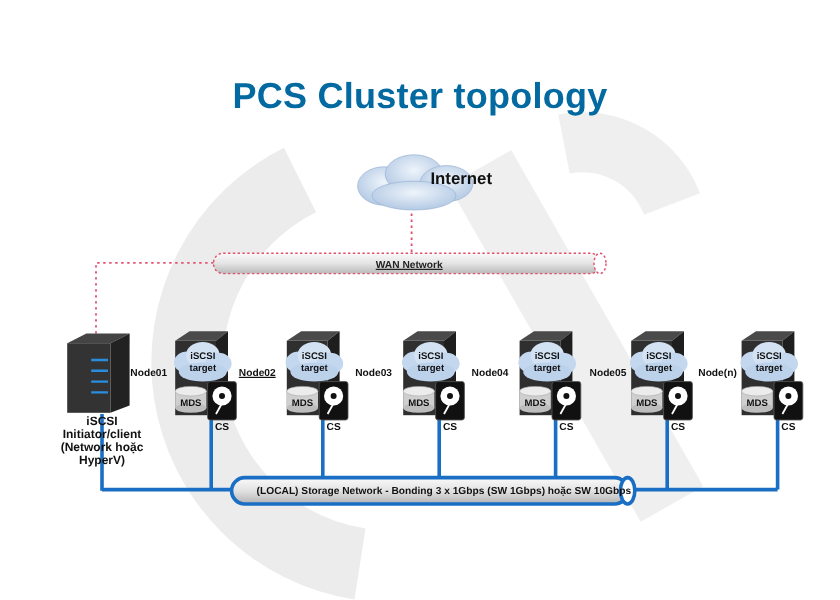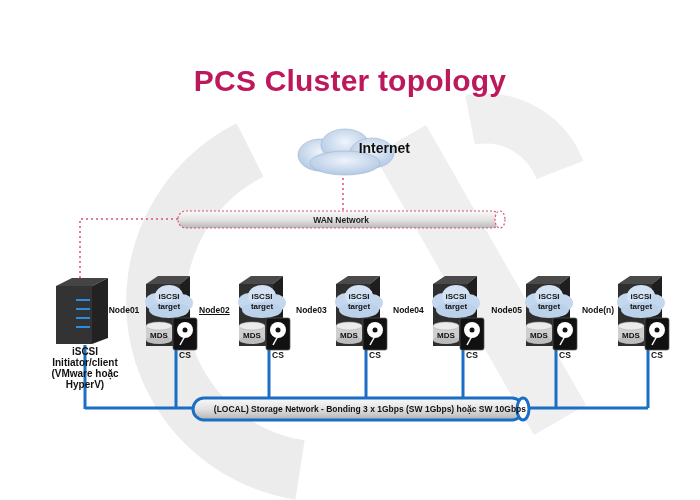--- a/index.html
+++ b/index.html
@@ -1,18 +1,18 @@
 <!DOCTYPE html>
 <html><head>
 <meta charset="utf-8">
 <style>
   html, body { margin:0; padding:0; background:#ffffff; }
   body { width:700px; height:500px; position:relative; overflow:hidden; font-family:"Liberation Sans", sans-serif; }
   .abs { position:absolute; }
-  .title { left:0; width:700px; top:64px; text-align:center; font-size:30px; font-weight:bold; color:#be185d; letter-spacing:0.2px; }
+  .title { left:0; width:700px; top:64px; text-align:center; font-size:30px; font-weight:bold; color:#0369a1; letter-spacing:0.2px; }
   .lbl { font-weight:bold; color:#111; font-size:8.5px; }
   .wan-label { font-size:8.5px; font-weight:bold; color:#222; }
   .local-label { font-size:8.5px; font-weight:bold; color:#111; }
   .client-label { font-size:10px; font-weight:bold; color:#111; text-align:center; line-height:11px; }
 </style>
 </head>
 <body>
 
 <svg class="abs" style="left:0;top:0" width="700" height="500">
   <path d="M300 470 A170 170 0 0 1 250 150" fill="none" stroke="#ececec" stroke-width="60"></path>
@@ -38,21 +38,21 @@
   <defs>
     <linearGradient id="gpipe" x1="0" y1="0" x2="0" y2="1">
       <stop offset="0" stop-color="#fafafa"></stop>
       <stop offset="0.5" stop-color="#e4e4e4"></stop>
       <stop offset="1" stop-color="#b9b9b9"></stop>
     </linearGradient>
   </defs>
   <rect x="2" y="3" width="322" height="17" rx="8" fill="url(#gpipe)" stroke="#e0506e" stroke-width="1.2" stroke-dasharray="2,2"></rect>
   <ellipse cx="324" cy="11.5" rx="5" ry="8.5" fill="#fff" stroke="#e0506e" stroke-width="1.2" stroke-dasharray="2,2"></ellipse>
 </svg>
-<div class="abs wan-label" style="left:176px;top:215px;width:330px;text-align:center;">WAN Network</div>
+<div class="abs wan-label" style="left:176px;top:215px;width:330px;text-align:center;text-decoration:underline;">WAN Network</div>
 
 <svg class="abs" style="left:290px;top:125px" width="120" height="55">
   <defs>
     <radialGradient id="gcloud" cx="0.5" cy="0.4" r="0.7">
       <stop offset="0" stop-color="#eef4fb"></stop>
       <stop offset="1" stop-color="#a9c2e0"></stop>
     </radialGradient>
   </defs>
   <g fill="url(#gcloud)" stroke="#9bb4d4" stroke-width="0.6">
     <ellipse cx="30" cy="30" rx="22" ry="16"></ellipse>
@@ -69,21 +69,21 @@
   <rect x="4" y="10" width="36" height="58" fill="#333"></rect>
   <g stroke="#2a8ee0" stroke-width="2">
     <line x1="24" y1="24" x2="38" y2="24"></line>
     <line x1="24" y1="33" x2="38" y2="33"></line>
     <line x1="24" y1="42" x2="38" y2="42"></line>
     <line x1="24" y1="51" x2="38" y2="51"></line>
   </g>
 </svg>
 <div class="abs client-label" style="left:40px;top:346px;width:90px;">
   <div>iSCSI Initiator/client</div>
-  <div>(VMware hoặc</div>
+  <div>(Network hoặc</div>
   <div>HyperV)</div>
 </div>
 
 <div id="nodes">
     <div class="abs" style="left: 140px; top: 272px; width: 70px; height: 140px;">
     <svg style="position:absolute;left:0;top:0" width="70" height="140">
       <polygon points="6,12 18,4 50,4 40,12" fill="#4a4a4a"></polygon>
       <polygon points="40,12 50,4 50,70 40,74" fill="#1e1e1e"></polygon>
       <rect x="6" y="12" width="34" height="62" fill="#2f2f2f"></rect>
       <line x1="36" y1="62" x2="36" y2="136" stroke="#1a6fc4" stroke-width="3"></line>

